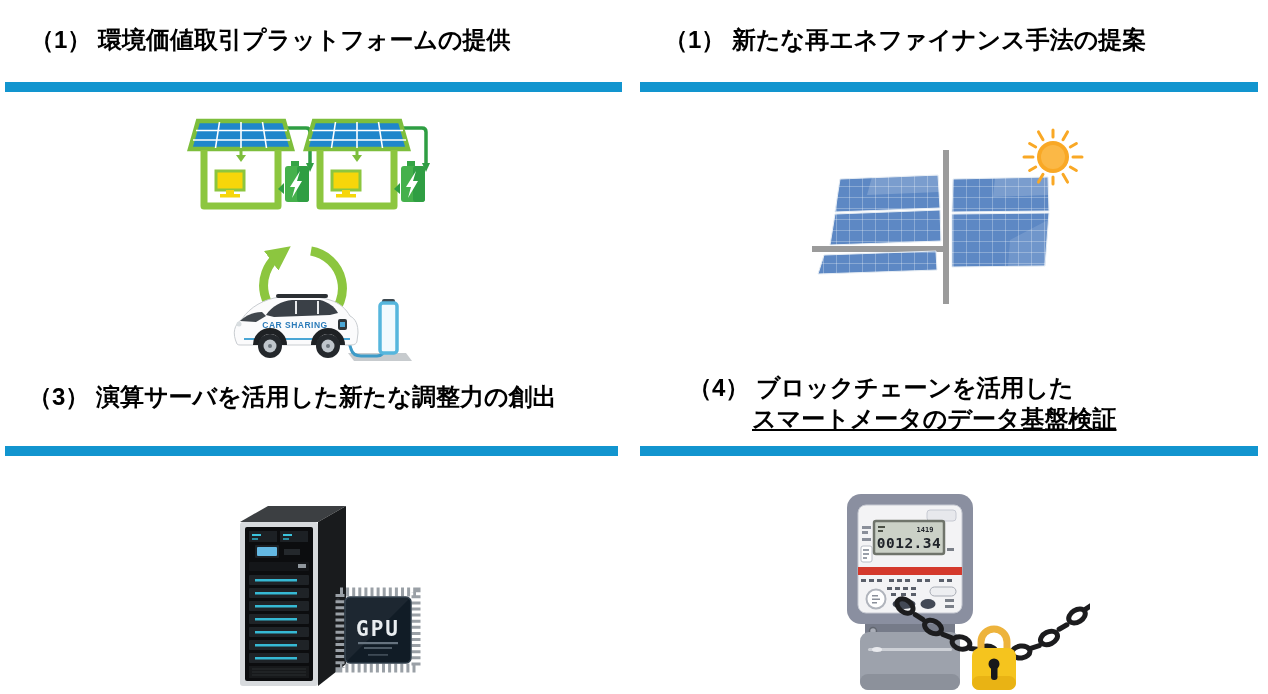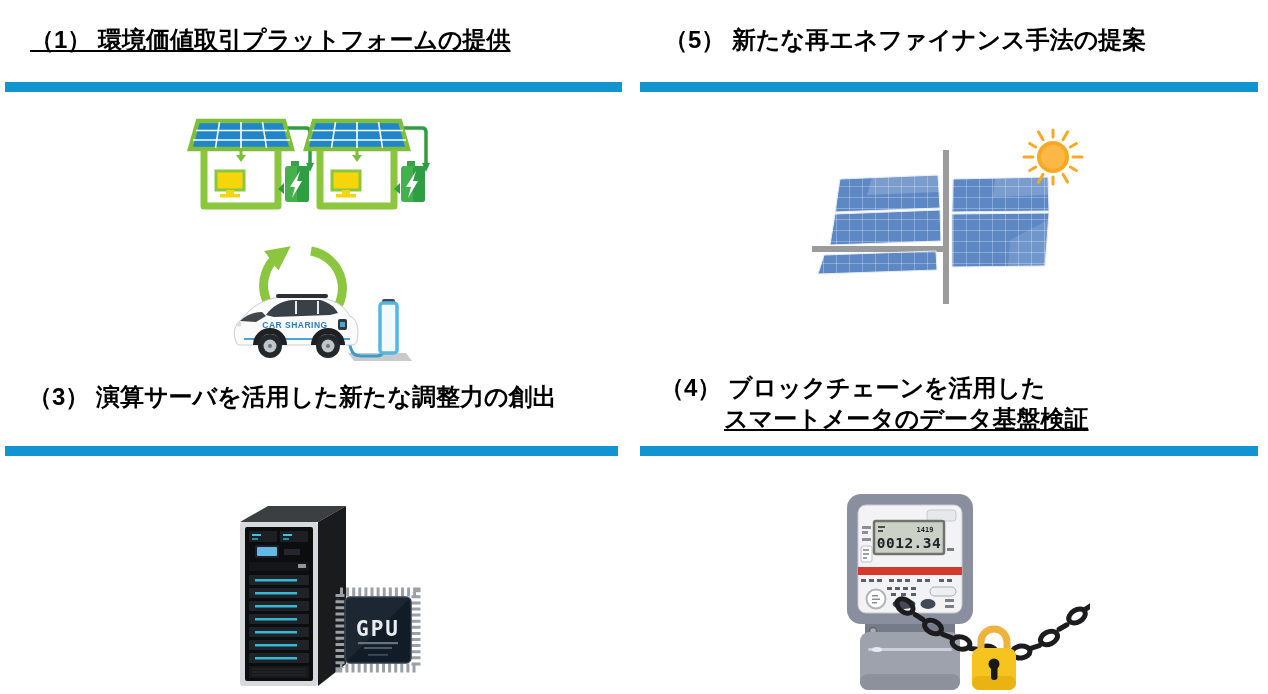--- a/index.html
+++ b/index.html
@@ -10,24 +10,24 @@
   .heading .indent{padding-left:64px;text-decoration:underline;}
   .bar{position:absolute;height:10px;background:#1295CF;}
   .illus{position:absolute;}
   svg text{font-family:"DejaVu Sans Mono","Liberation Mono",monospace;}
 </style>
 </head>
 <body>
 
 <div class="slide">
 
-  <div class="heading" style="left:30px;top:24px;text-decoration:underline;">（1） 環境価値取引プラットフォームの提供</div>
-  <div class="heading" style="left:664px;top:24px;">（5） 新たな再エネファイナンス手法の提案</div>
+  <div class="heading" style="left:30px;top:24px;">（1） 環境価値取引プラットフォームの提供</div>
+  <div class="heading" style="left:664px;top:24px;">（1） 新たな再エネファイナンス手法の提案</div>
   <div class="heading" style="left:28px;top:381px;">（3） 演算サーバを活用した新たな調整力の創出</div>
-  <div class="heading" style="left:660px;top:372px;">
+  <div class="heading" style="left:688px;top:372px;">
     <span class="line">（4） ブロックチェーンを活用した</span>
     <span class="line indent">スマートメータのデータ基盤検証</span>
   </div>
 
   <div class="bar" style="left: 5px; top: 82px; width: 617px; background: rgb(18, 149, 207);"></div>
   <div class="bar" style="left: 640px; top: 82px; width: 618px; background: rgb(18, 149, 207);"></div>
   <div class="bar" style="left: 5px; top: 446px; width: 613px; background: rgb(18, 149, 207);"></div>
   <div class="bar" style="left: 640px; top: 446px; width: 618px; background: rgb(18, 149, 207);"></div>
 
   <svg class="illus" style="left:180px;top:113px;" width="250" height="262" viewBox="0 0 250 262">

